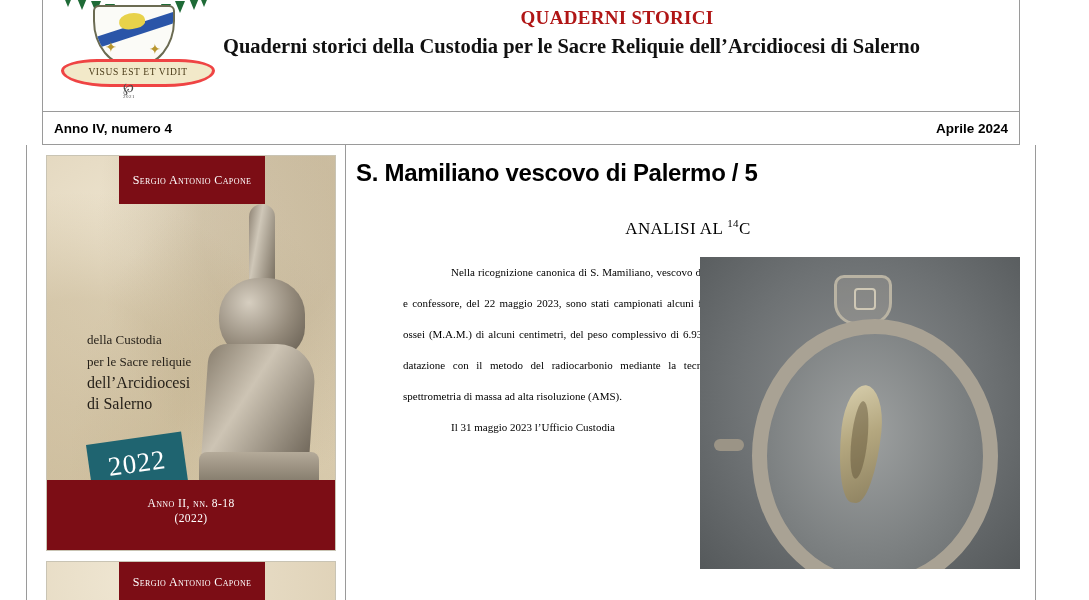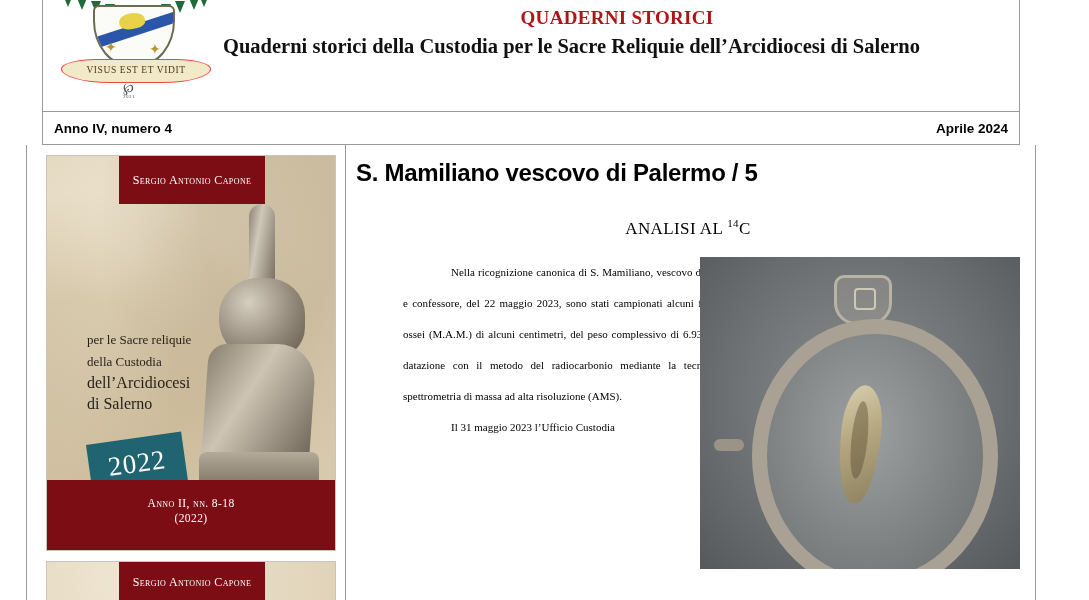--- a/index.html
+++ b/index.html
@@ -91,21 +91,21 @@
     line-height: 14px;
   }
   .crest .shield .star2 { left: 54px; top: 36px; }
   .crest .ribbon {
     position: absolute;
     left: 14px;
     top: 98px;
     width: 148px;
     height: 22px;
     background: #f2e9c9;
-    border: 1px solid #ef4444;
+    border: 3px solid #ef4444;
     border-radius: 40% 40% 55% 55% / 70% 70% 100% 100%;
     text-align: center;
     font-family: "Liberation Serif", serif;
     font-size: 9.5px;
     letter-spacing: 0.6px;
     line-height: 21px;
     color: #4a3b18;
     font-variant: small-caps;
     white-space: nowrap;
     overflow: hidden;
@@ -532,22 +532,22 @@
       <div class="mottle"></div>
       <div class="top-band">Sergio Antonio Capone</div>
       <div class="hand">
         <div class="finger"></div>
         <div class="fist"></div>
         <div class="sleeve"></div>
         <div class="base"></div>
         <div class="foot"></div>
       </div>
       <div class="sub">
+        <div><i>della Custodia</i></div>
         <div><i>per le Sacre reliquie</i></div>
-        <div><i>della Custodia</i></div>
         <div>dell’Arcidiocesi</div>
         <div>di Salerno</div>
       </div>
       <div class="year">2022</div>
       <div class="bottom-band">
         <div>Anno II, nn. 8-18</div>
         <div>(2022)</div>
       </div>
     </div>
     <div class="cover2">

